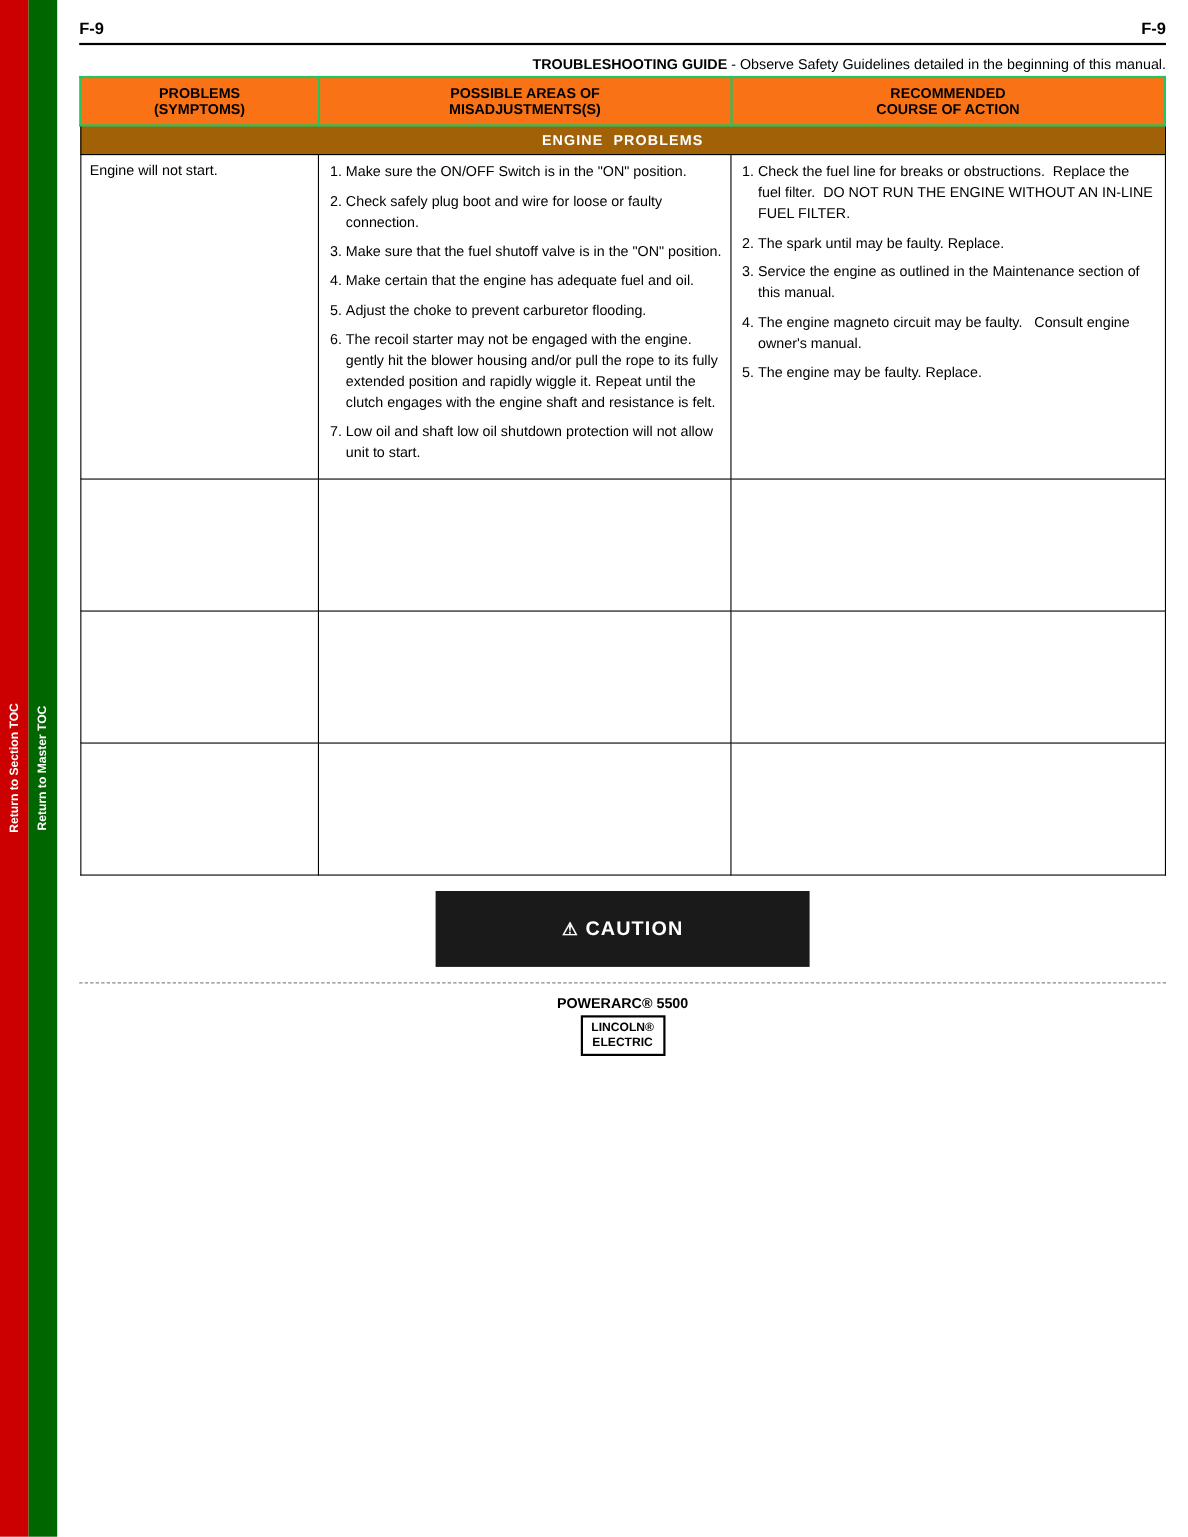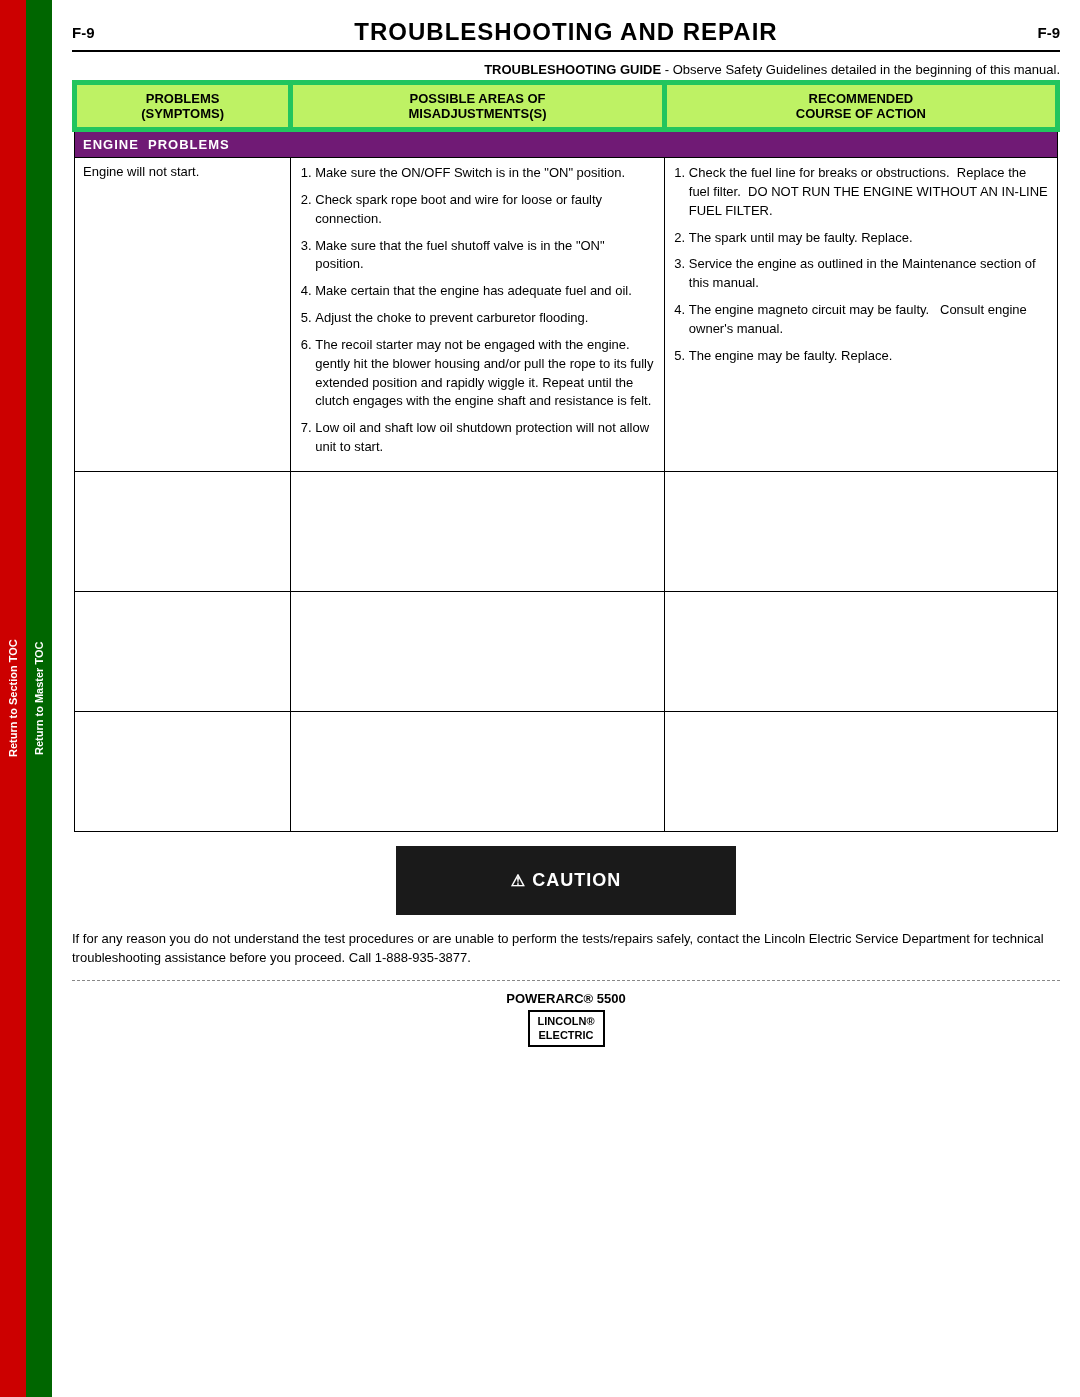--- a/index.html
+++ b/index.html
@@ -81,38 +81,38 @@
       font-weight: bold;
     }
 
     
     .troubleshoot-table {
       width: 100%;
       border-collapse: collapse;
       border: 1px solid #000;
     }
     .troubleshoot-table th {
-      border: 5px solid #22c55e;
+      border: 2px solid #22c55e;
       padding: 6px 16px;
       text-align: center;
       font-size: 13px;
       font-weight: bold;
-      background: #bef264;
+      background: #f97316;
       vertical-align: middle;
     }
     .troubleshoot-table td {
       border: 1px solid #000;
       padding: 6px 8px;
       vertical-align: top;
       font-size: 13px;
     }
     .section-header-row td {
-      background: #701a75;
+      background: #a16207;
       color: #fff;
-      text-align: left;
+      text-align: center;
       font-weight: bold;
       font-size: 13px;
       padding: 5px 8px;
       letter-spacing: 1px;
     }
 
     .col-problems { width: 22%; }
     .col-misadjust { width: 38%; }
     .col-action { width: 40%; }
 
@@ -194,21 +194,20 @@
 
 <div class="side-tabs-left">
   <a class="side-tab side-tab-red" href="#">Return to Section TOC</a>
   <a class="side-tab side-tab-green" href="#">Return to Master TOC</a>
 </div>
 
 <div class="main-content">
 
   <div class="page-header">
     <span class="page-num">F-9</span>
-    <span class="page-title">TROUBLESHOOTING AND REPAIR</span>
     <span class="page-num">F-9</span>
   </div>
 
   <p class="guide-intro">
     <strong>TROUBLESHOOTING GUIDE</strong><span> - Observe Safety Guidelines detailed in the beginning of this manual.</span>
   </p>
 
   <table class="troubleshoot-table">
     <thead>
       <tr>
@@ -221,21 +220,21 @@
       <tr class="section-header-row">
         <td colspan="3">ENGINE&nbsp; PROBLEMS</td>
       </tr>
       <tr>
         <td class="problems-cell">
           <span>Engine will not start.</span>
         </td>
         <td class="misadjust-cell">
           <ol>
             <li>Make sure the ON/OFF Switch is in the "ON" position.</li>
-            <li>Check spark rope boot and wire for loose or faulty connection.</li>
+            <li>Check safely plug boot and wire for loose or faulty connection.</li>
             <li>Make sure that the fuel shutoff valve is in the "ON" position.</li>
             <li>Make certain that the engine has adequate fuel and oil.</li>
             <li>Adjust the choke to prevent carburetor flooding.</li>
             <li>The recoil starter may not be engaged with the engine.&nbsp; gently hit the blower housing and/or pull the rope to its fully extended position and rapidly wiggle it. Repeat until the clutch engages with the engine shaft and resistance is felt.</li>
             <li>Low oil and shaft low oil shutdown protection will not allow unit to start.</li>
           </ol>
         </td>
         <td class="action-cell">
           <ol>
             <li>Check the fuel line for breaks or obstructions.&nbsp; Replace the fuel filter.&nbsp; DO NOT RUN THE ENGINE WITHOUT AN IN-LINE FUEL FILTER.</li>
@@ -262,21 +261,20 @@
         <td></td>
         <td></td>
       </tr>
     </tbody>
   </table>
 
   <div class="caution-section">
     <div class="caution-box">
       <span class="warning-triangle">⚠</span><span>CAUTION</span>
     </div>
-    <p class="caution-text">If for any reason you do not understand the test procedures or are unable to perform the tests/repairs safely, contact the Lincoln Electric Service Department for technical troubleshooting assistance before you proceed. Call 1-888-935-3877.</p>
   </div>
 
   <hr class="footer-divider">
 
   <div class="footer-content">
     <div class="footer-product">POWERARC® 5500</div>
     <div class="lincoln-logo">
       <div>LINCOLN®</div>
       <div>ELECTRIC</div>
     </div>

